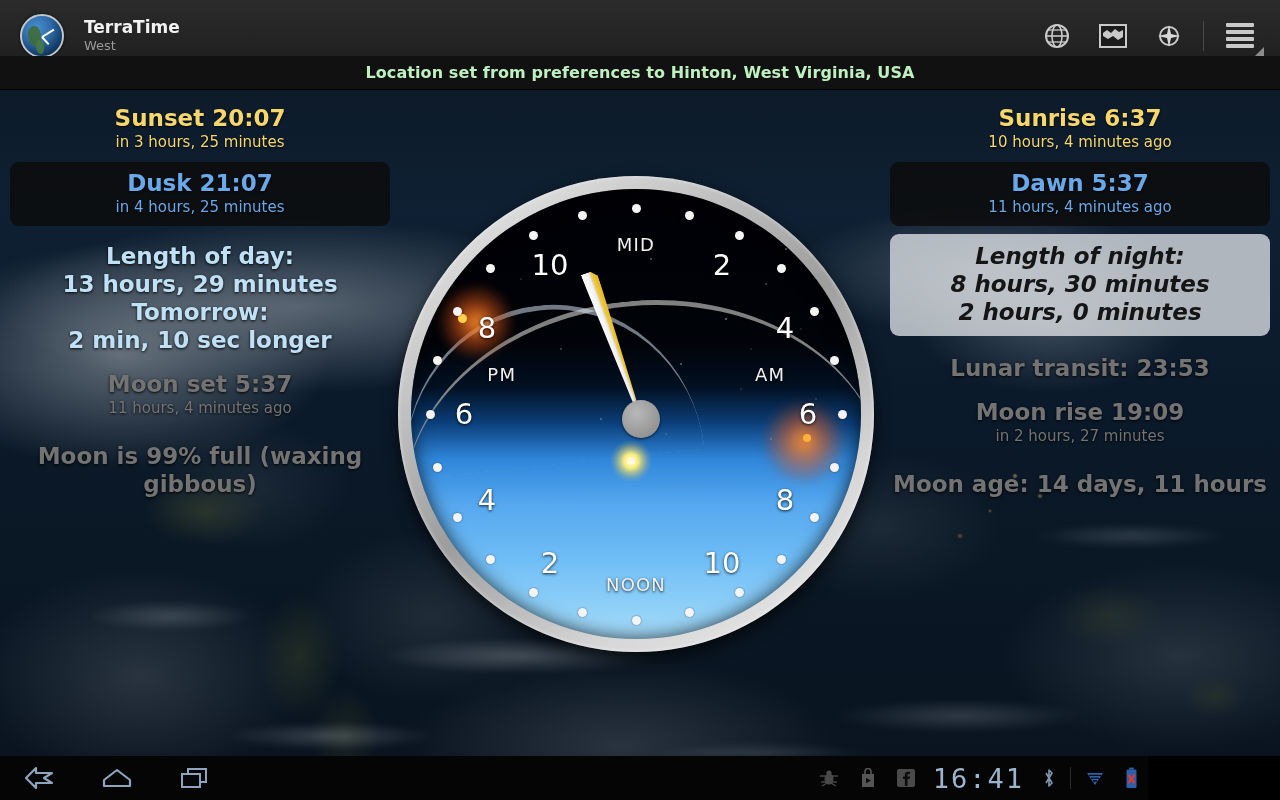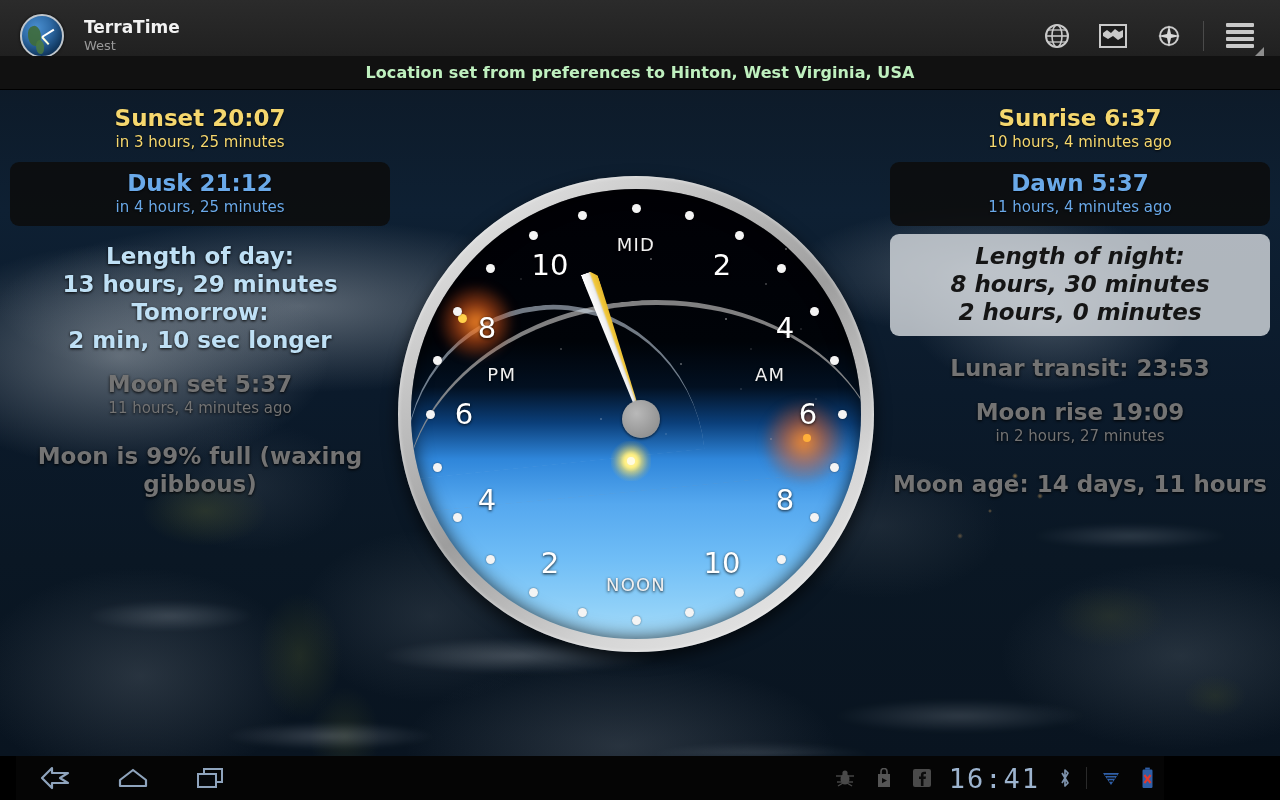--- a/index.html
+++ b/index.html
@@ -216,21 +216,21 @@
     clip-path:polygon(100% 0%, 100% 62%, 96% 100%, 2% 56%, 0 50%, 2% 44%);
     background:linear-gradient(180deg,#ffffff 0%,#f0f0f0 46%,#dcdcdc 54%,#f3c93c 62%,#e2b52a 100%);
     filter:drop-shadow(0 2px 3px rgba(0,0,0,.5));
   }
   .hub { position:absolute; left:211px; top:211px; width:38px; height:38px; border-radius:50%;
     background:radial-gradient(circle at 38% 35%, #b9b9b9 0%, #9c9c9c 55%, #868686 100%);
     box-shadow:0 1px 3px rgba(0,0,0,.7); }
 
   
   .sysbar { position:absolute; left:0; bottom:0; width:1148px; height:44px;
-    background:#050505; display:flex; align-items:center;margin-left:16px; }
+    background:#050505; display:flex; align-items:center; }
   .nav { width:78px; height:44px; display:flex; align-items:center; justify-content:center; }
   .sys-spacer { flex:1; }
   .sys-icon { height:44px; display:flex; align-items:center; justify-content:center;
     padding:0 10px; }
   .sys-clock { color:#9db4cf; font-size:27px; letter-spacing:2px; padding:0 8px;
     font-family:"DejaVu Sans Mono","Liberation Mono",monospace; }
   .sys-div { width:1px; height:22px; background:#2a2a2a; margin:0 4px; }
 </style>
 </head>
 <body>
@@ -297,21 +297,21 @@
   </div>
 
   <div class="col left">
 
     <div class="row">
       <div class="big gold">Sunset 20:07</div>
       <div class="sml gold">in 3 hours, 25 minutes</div>
     </div>
 
     <div class="panel-dark">
-      <div class="big blue">Dusk 21:12</div>
+      <div class="big blue">Dusk 21:07</div>
       <div class="sml blue">in 4 hours, 25 minutes</div>
     </div>
 
     <div class="blk-day">
       <div class="big ltblue">Length of day:</div>
       <div class="big ltblue">13 hours, 29 minutes</div>
       <div class="big ltblue">Tomorrow:</div>
       <div class="big ltblue">2 min, 10 sec longer</div>
     </div>
 

